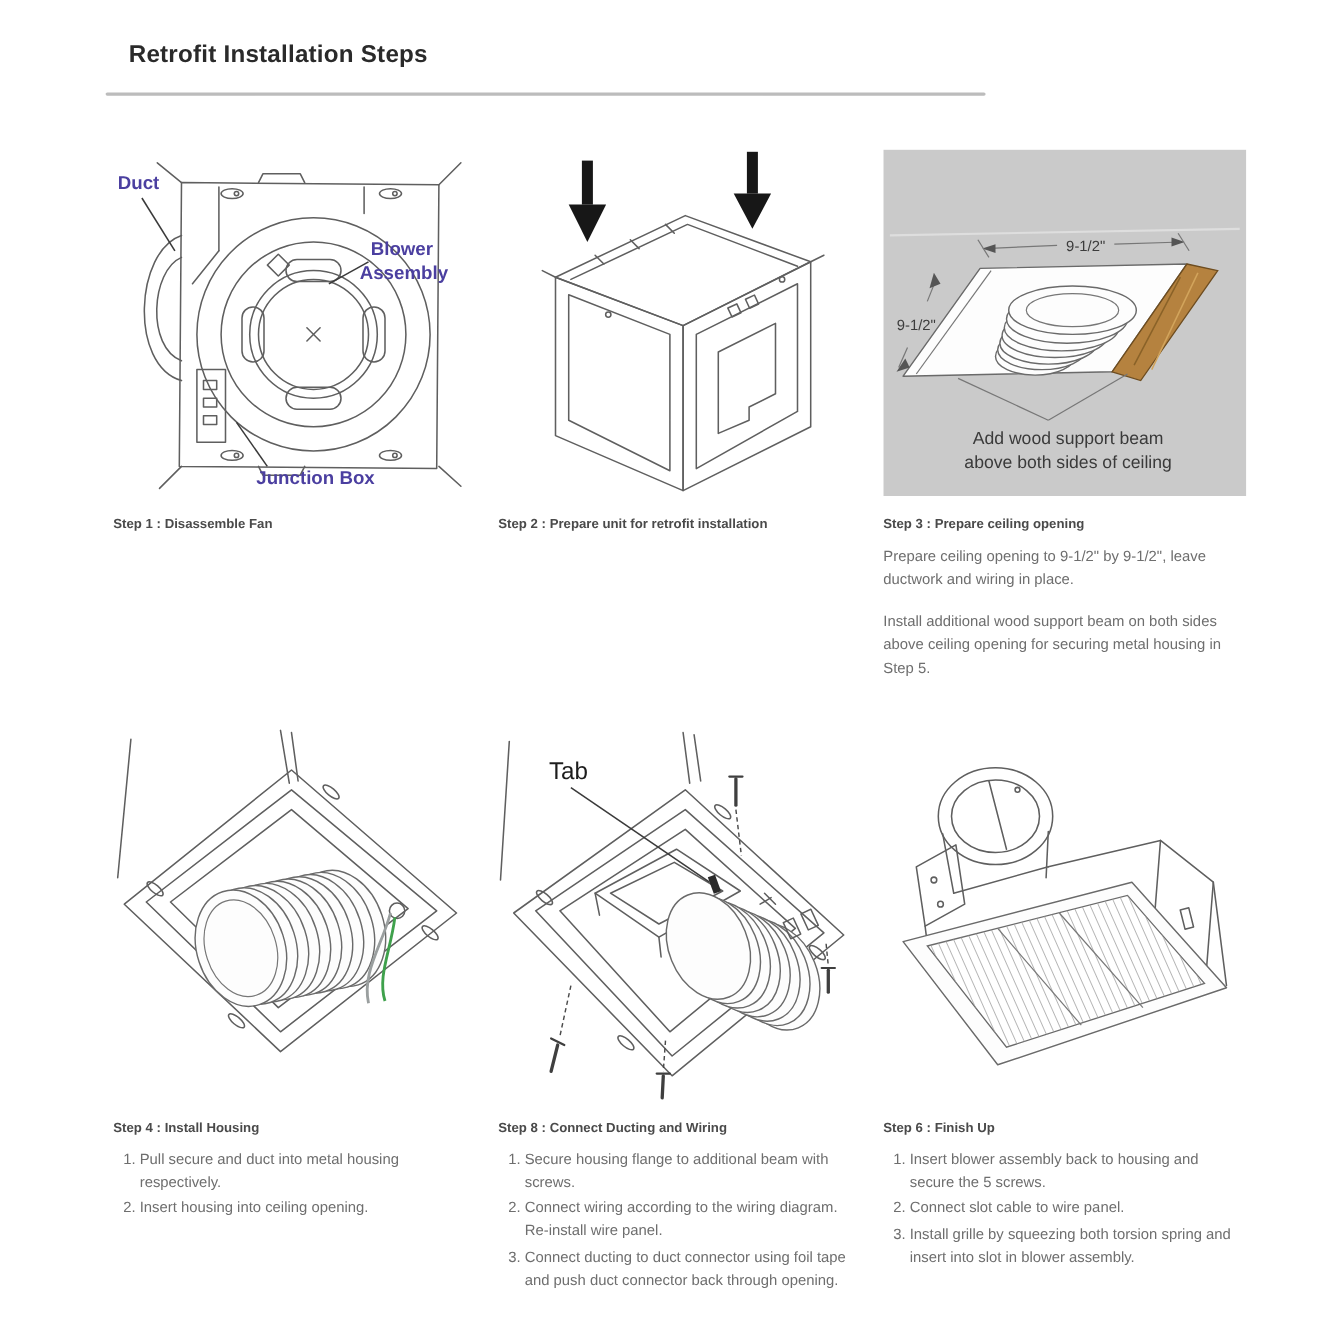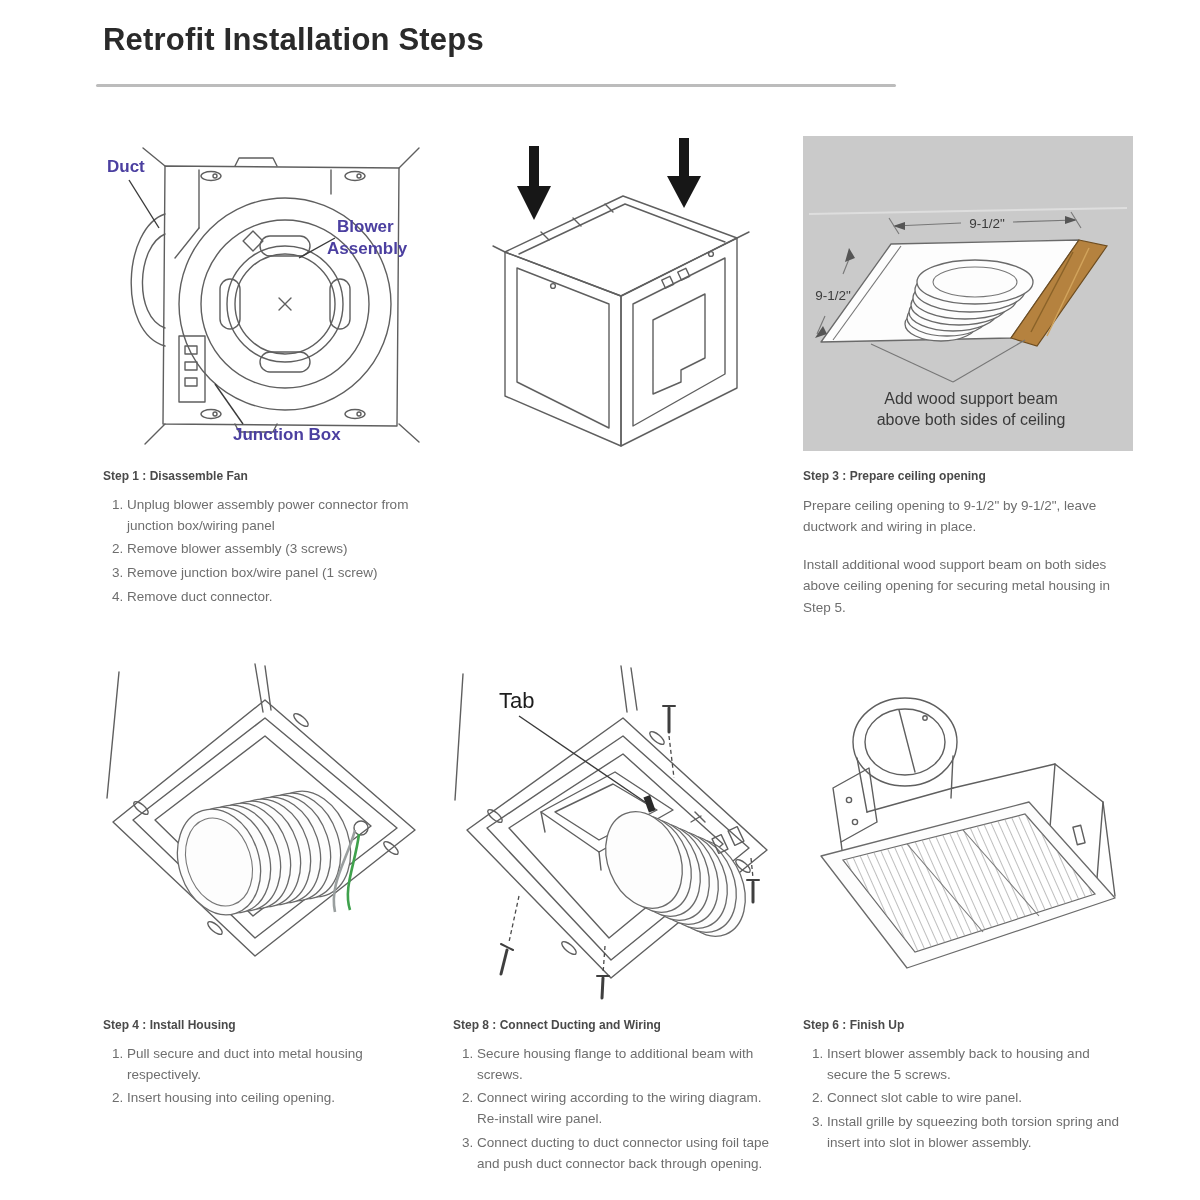--- a/index.html
+++ b/index.html
@@ -1,22 +1,22 @@
 <!DOCTYPE html>
 <html><head>
 <meta charset="utf-8">
 <style>
   html,body{margin:0;padding:0;}
   body{
     width:1200px;height:1200px;background:#ffffff;position:relative;
     font-family:"Liberation Sans", sans-serif;color:#6b6b6b;overflow:hidden;
   }
   .page-title{
-    position:absolute;left:103px;top:22px;margin:0;
-    font-size:31px;font-weight:700;color:#2a2a2a;letter-spacing:.2px;
+    position:absolute;left:103px;top:22px;margin:14px;
+    font-size:22px;font-weight:700;color:#2a2a2a;letter-spacing:.2px;
   }
   .title-divider{
     position:absolute;left:96px;top:84px;width:800px;height:3px;
     background:#bcbcbc;border-radius:2px;
   }
   .steps-row{position:absolute;left:103px;display:flex;gap:20px;}
   #row-1{top:136px;}
   #row-2{top:660px;}
   .step-cell{width:330px;}
   .fig{margin:0;padding:0;}
@@ -109,26 +109,20 @@
         <line class="leader" x1="26" y1="44" x2="56" y2="92"></line>
         <line class="leader" x1="232" y1="102" x2="196" y2="122"></line>
         <line class="leader" x1="140" y1="288" x2="112" y2="248"></line>
         <text class="blue-label" x="4" y="36">Duct</text>
         <text class="blue-label" x="234" y="96">Blower</text>
         <text class="blue-label" x="224" y="118">Assembly</text>
         <text class="blue-label" x="130" y="304">Junction Box</text>
       </svg>
     </figure>
     <h3 class="step-heading">Step 1 : Disassemble Fan</h3>
-    <ol class="step-list">
-      <li>Unplug blower assembly power connector from junction box/wiring panel</li>
-      <li>Remove blower assembly (3 screws)</li>
-      <li>Remove junction box/wire panel (1 screw)</li>
-      <li>Remove duct connector.</li>
-    </ol>
   </div>
 
   <div class="step-cell">
     <figure class="fig">
       <svg width="330" height="315" viewBox="0 0 330 315">
         <g>
           <rect class="blk" x="76" y="10" width="10" height="40"></rect>
           <polygon class="blk" points="64,50 98,50 81,84"></polygon>
           <rect class="blk" x="226" y="2" width="10" height="38"></rect>
           <polygon class="blk" points="214,40 248,40 231,72"></polygon>
@@ -146,20 +140,21 @@
           <rect x="210" y="142" width="9" height="9" transform="rotate(-25 214 146)"></rect>
           <rect x="226" y="134" width="9" height="9" transform="rotate(-25 230 138)"></rect>
           <circle cx="258" cy="118" r="2.4"></circle>
           <circle cx="100" cy="150" r="2.4"></circle>
           <line x1="88" y1="96" x2="96" y2="104"></line>
           <line x1="120" y1="82" x2="128" y2="90"></line>
           <line x1="152" y1="68" x2="160" y2="76"></line>
         </g>
       </svg>
     </figure>
+    <h3 class="step-heading">Step 2 : Prepare unit for retrofit installation</h3>
   </div>
 
   <div class="step-cell">
     <figure class="fig">
       <svg width="330" height="315" viewBox="0 0 330 315">
         <rect x="0" y="0" width="330" height="315" fill="#cacaca"></rect>
         <line x1="6" y1="78" x2="324" y2="72" stroke="#dedede" stroke-width="2"></line>
         <polygon class="white" points="88,108 276,104 208,202 18,206"></polygon>
         <line class="ln-thin" x1="98" y1="110" x2="30" y2="204"></line>
         <g>

